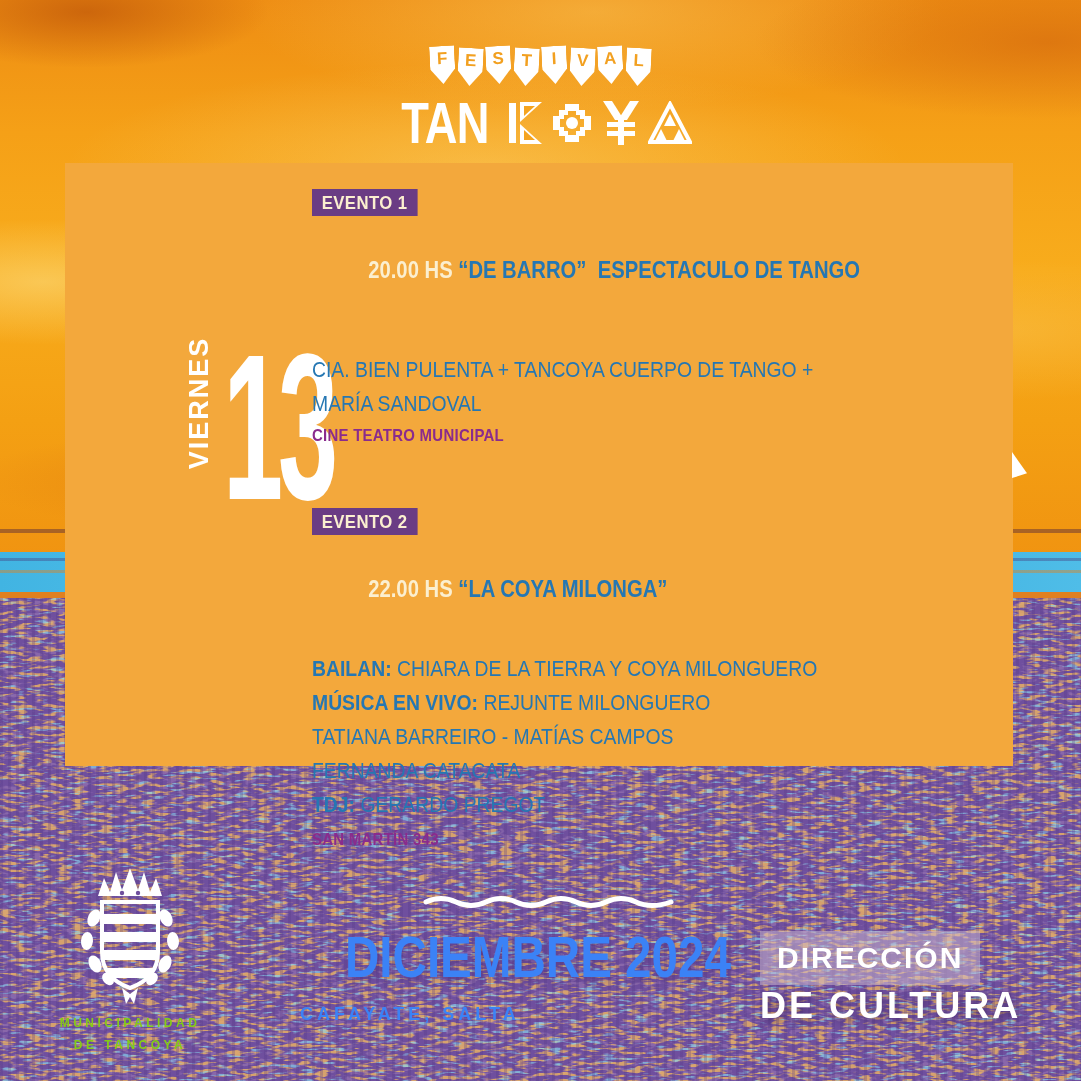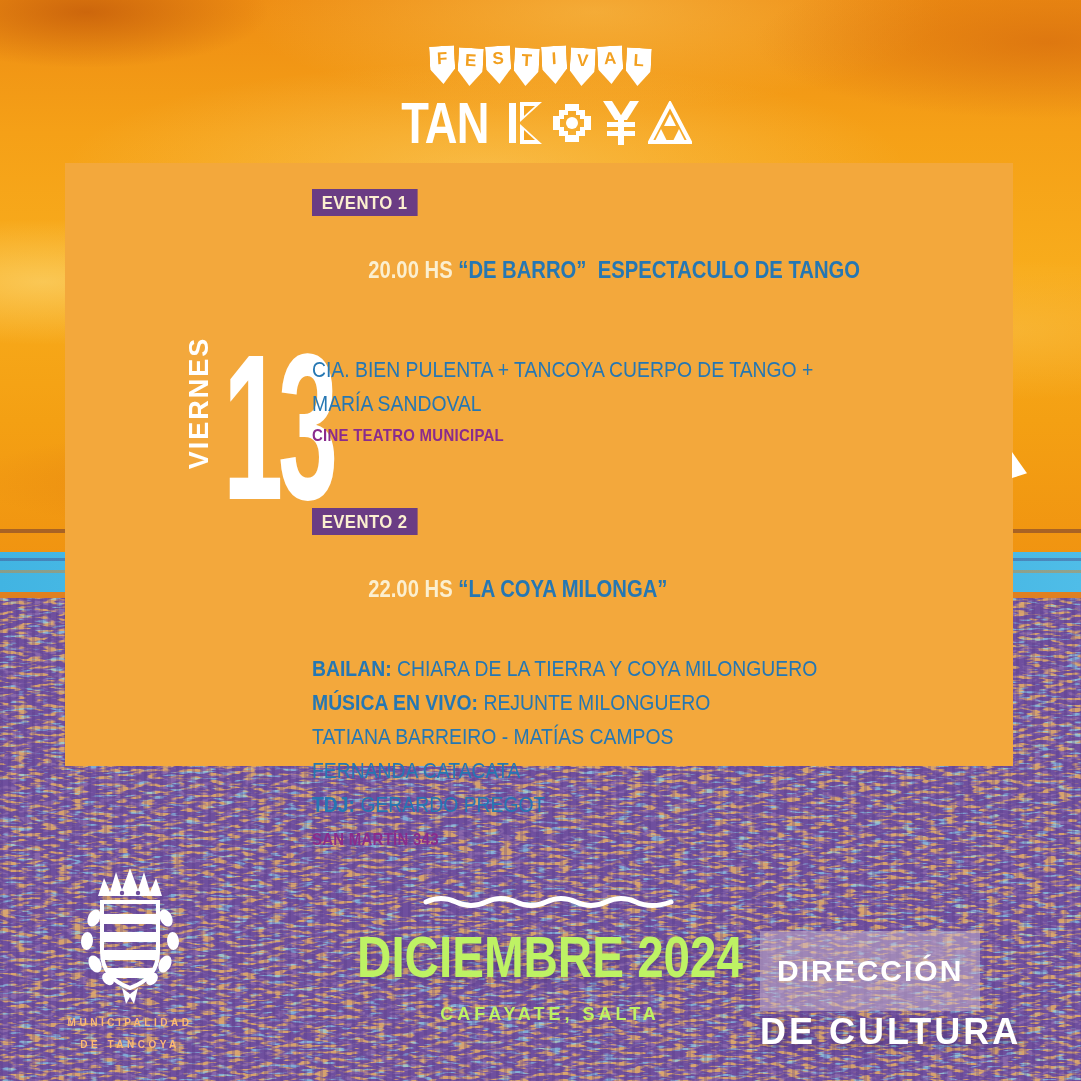--- a/index.html
+++ b/index.html
@@ -78,34 +78,34 @@
   .list{margin-top:22px;font-size:22px;color:#2577B3;line-height:34px;}
   .lbl{font-weight:bold;}
   .corner-tri{
     position:absolute;left:1012px;top:452px;width:15px;height:26px;background:#fff;
     clip-path:polygon(0 0,100% 82%,0 100%);
   }
   
   .crest{position:absolute;left:70px;top:866px;}
   .muni{
     position:absolute;left:30px;top:1012px;width:200px;text-align:center;
-    color:#fdba74;font-weight:bold;font-size:10px;letter-spacing:3.5px;line-height:22px;
-  }
-  .center-footer{position:absolute;left:300px;top:892px;width:500px;text-align:center;color:#bef264;}
+    color:#84cc16;font-weight:bold;font-size:12px;letter-spacing:3.5px;line-height:22px;
+  }
+  .center-footer{position:absolute;left:300px;top:892px;width:500px;text-align:left;color:#3b82f6;}
   .wave{display:block;margin:0 auto;}
   .month{
     margin-top:18px;font-size:58px;font-weight:bold;line-height:1;
     transform:scaleX(.82);letter-spacing:0;
     text-shadow:2px 3px 8px rgba(70,40,100,.35);
   }
   .loc{margin-top:18px;font-size:18px;font-weight:bold;letter-spacing:4px;}
   .dir{position:absolute;left:760px;top:931px;color:#fff;}
   .dir-badge{
     display:inline-block;background:rgba(208,190,208,.5);
-    font-size:30px;font-weight:bold;letter-spacing:2px;padding:23px 17px;
+    font-size:30px;font-weight:bold;letter-spacing:2px;padding:10px 17px;
   }
   .dir-title{
     margin-top:0;font-size:36px;font-weight:bold;letter-spacing:3px;
     text-shadow:2px 3px 8px rgba(50,25,75,.5);
   }
 </style>
 </head>
 <body>
 
 <div class="poster">

